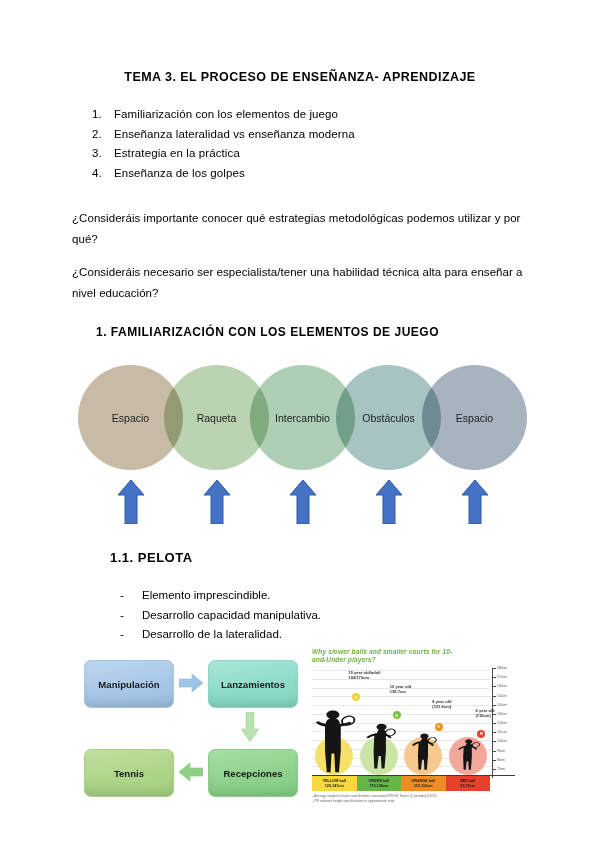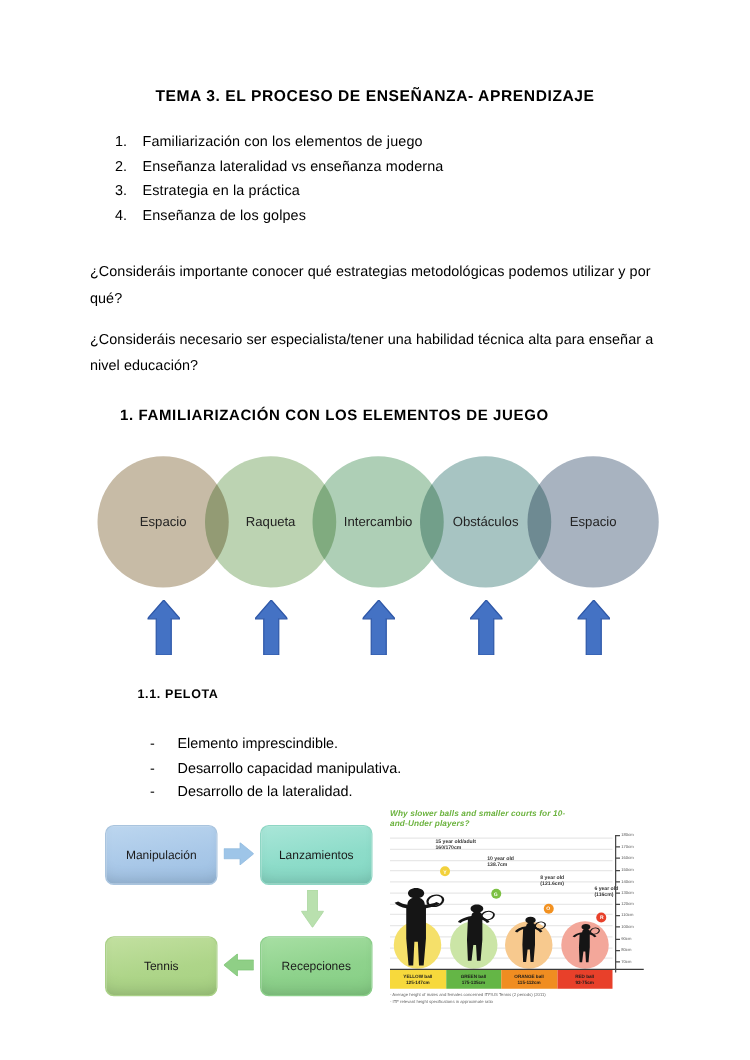--- a/index.html
+++ b/index.html
@@ -23,21 +23,21 @@
     line-height:21px;letter-spacing:.05px;
   }
   .p1{top:208px;}
   .p2{top:262px;}
 
   .h2{
     position:absolute;left:96px;top:325px;font-size:12px;font-weight:bold;
     letter-spacing:.5px;
   }
   .h3{
-    position:absolute;left:110px;top:550px;font-size:10px;font-weight:bold;
+    position:absolute;left:110px;top:550px;font-size:13px;font-weight:bold;
     letter-spacing:.5px;
   }
   .bullets{position:absolute;left:120px;top:586px;width:380px;}
   .bullet{display:flex;font-size:11.5px;line-height:19.5px;}
   .bullet-dash{width:22px;flex:0 0 22px;}
 
   
   .circles{position:absolute;left:78px;top:365px;width:452px;height:105px;}
   .circ{
     position:absolute;top:0;width:105px;height:105px;border-radius:50%;
@@ -50,20 +50,21 @@
   .arrows{position:absolute;left:78px;top:480px;width:452px;height:46px;}
   .up-arrow{position:absolute;top:0;width:26px;height:44px;}
 
   
   .flow{position:absolute;left:84px;top:660px;width:212px;height:135px;}
   .fbox{
     position:absolute;width:88px;height:46px;border-radius:7px;
     display:flex;align-items:center;justify-content:center;
     font-size:9.6px;color:#1b1b1b;text-align:left;line-height:11px;
     box-shadow:inset 0 -10px 14px -9px rgba(0,0,0,.20);
+    font-weight:bold;
   }
   .fb1{left:0;top:0;background:linear-gradient(170deg,#bcd6ef 0%,#a9c8e8 55%,#9dc0e3 100%);border:1px solid #a9c4de;}
   .fb2{left:124px;top:0;background:linear-gradient(170deg,#a9e6d8 0%,#8ddcc9 55%,#84d8c4 100%);border:1px solid #8ed6c4;}
   .fb3{left:124px;top:89px;background:linear-gradient(170deg,#a7dfa3 0%,#8ed28c 55%,#86cf85 100%);border:1px solid #8bce8a;}
   .fb4{left:0;top:89px;background:linear-gradient(170deg,#c2e0a0 0%,#aed589 55%,#a6d182 100%);border:1px solid #a9d086;}
   .fa{position:absolute;}
   .fa-right{left:95px;top:14px;width:24px;height:18px;}
   .fa-down{left:157px;top:52px;width:18px;height:30px;}
   .fa-left{left:95px;top:103px;width:24px;height:18px;}
 

